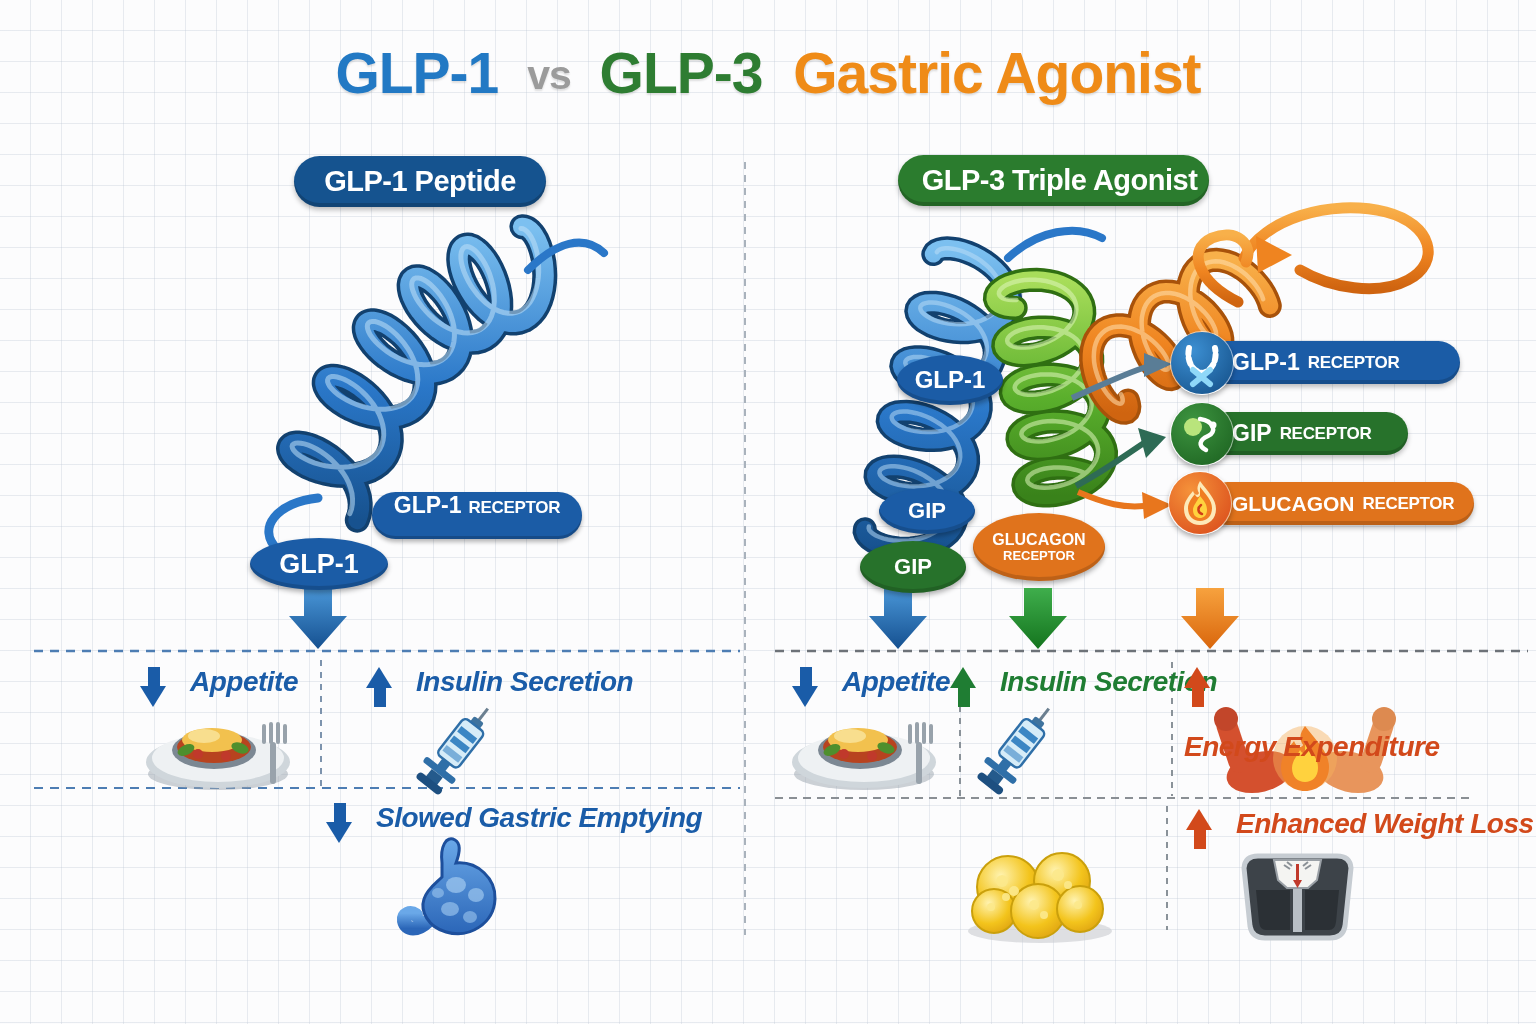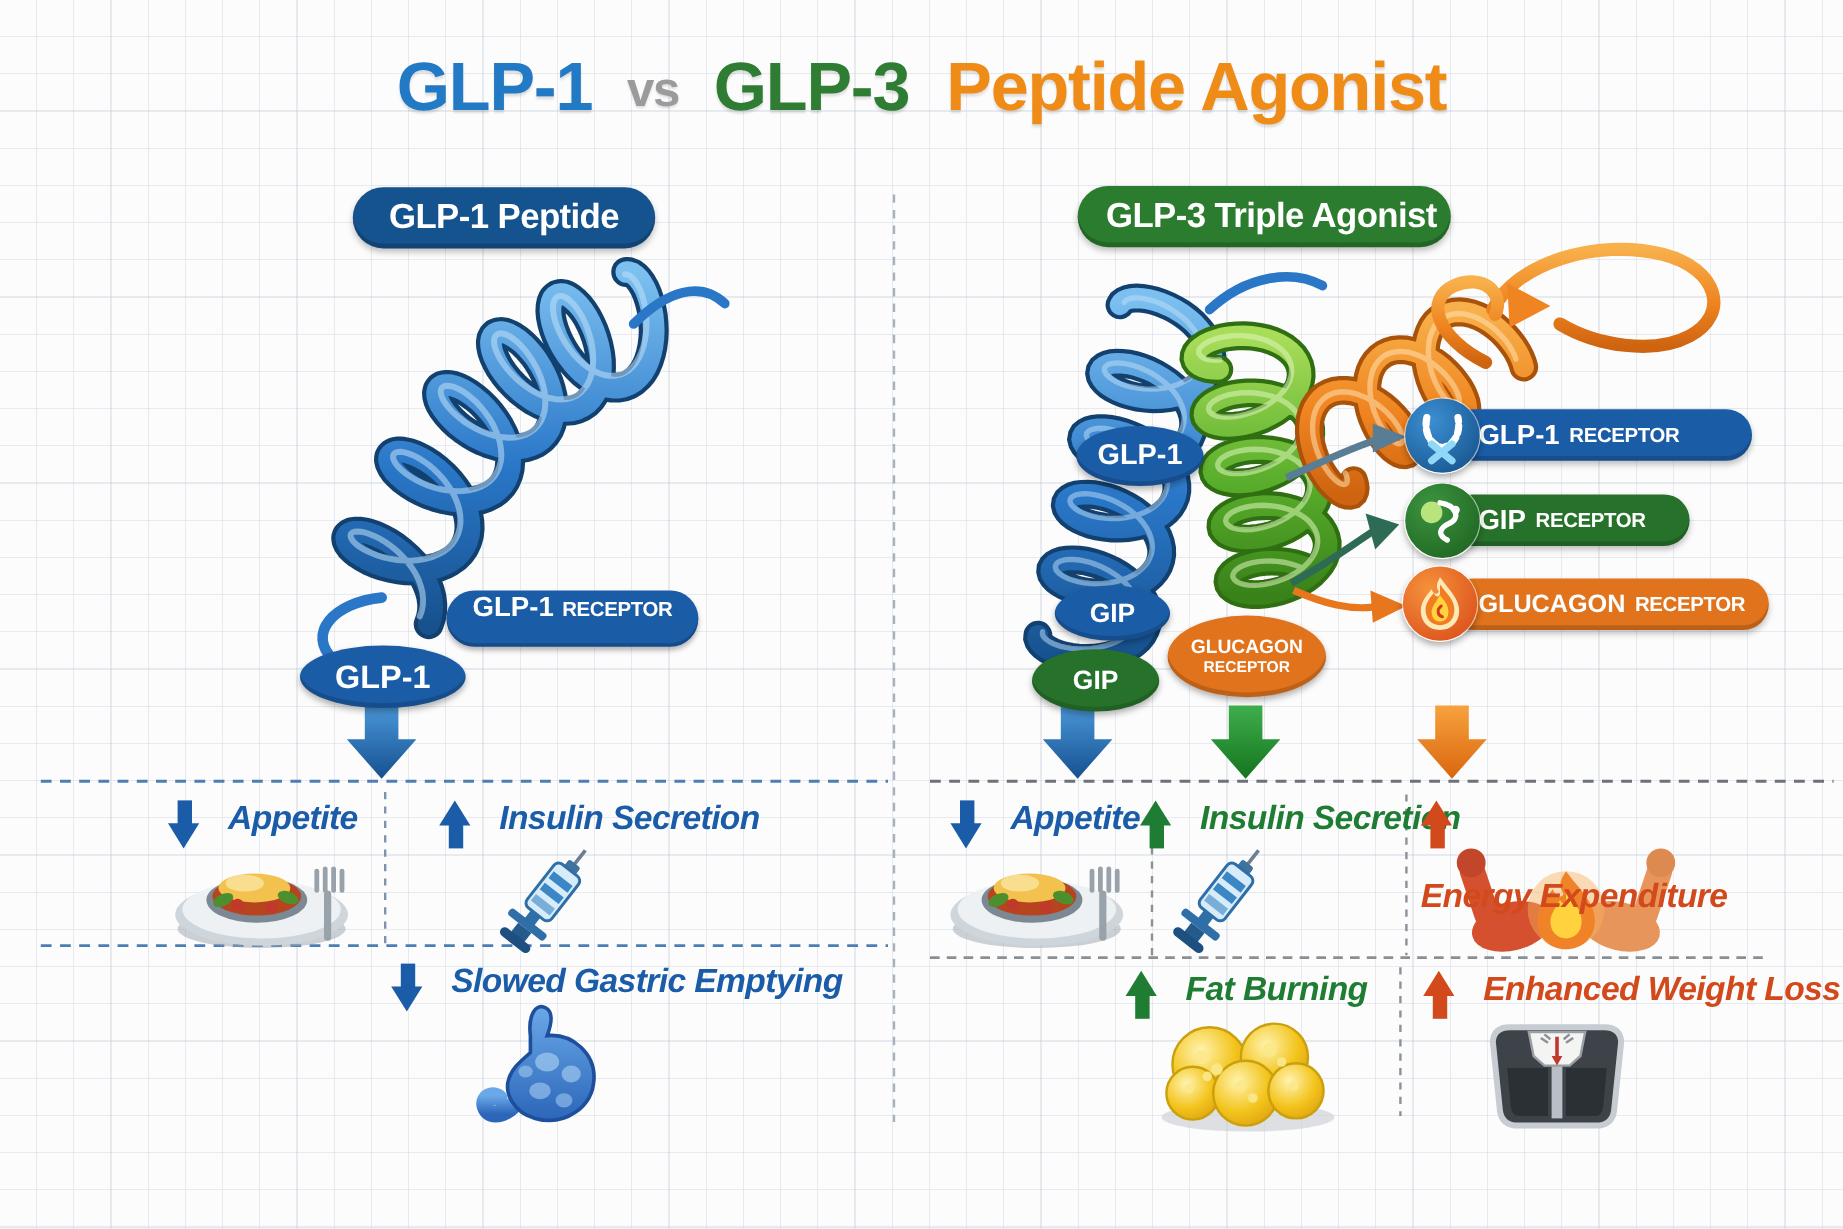--- a/index.html
+++ b/index.html
@@ -314,21 +314,21 @@
         <line x1="47" y1="10" x2="52" y2="14"></line>
           <line x1="68" y1="10" x2="63" y2="14"></line>
       </g>
     </g>
   </svg>
 
   <div class="abs title">
     <span class="t-blue">GLP-1</span>
     <span class="t-vs">vs</span>
     <span class="t-green">GLP-3</span>
-    <span class="t-orange">Peptide Agonist</span>
+    <span class="t-orange">Gastric Agonist</span>
   </div>
 
   <div class="abs hpill blue">GLP-1 Peptide</div>
   <div class="abs hpill green">GLP-3 Triple Agonist</div>
 
   <div class="abs spill bg-blue" style="left:372px;top:492px;width:210px;height:47px;">
     <span class="strong">GLP-1</span>
     <span class="rest">RECEPTOR</span>
   </div>
   <div class="abs oval bg-blue" style="left:250px;top:538px;width:138px;height:52px;font-size:27px;">GLP-1</div>
@@ -417,27 +417,20 @@
       </span>
     <span>Insulin Secretion</span>
   </div>
   <div class="abs effect fx-orange" style="left:1184px;top:666px;flex-direction:column;">
     <span class="barrow up">
         <span class="shaft"></span>
         <span class="head"></span>
       </span>
     <span>Energy Expenditure</span>
   </div>
-  <div class="abs effect fx-green" style="left:938px;top:808px;">
-    <span class="barrow up">
-        <span class="shaft"></span>
-        <span class="head"></span>
-      </span>
-    <span>Fat Burning</span>
-  </div>
   <div class="abs effect fx-orange" style="left:1186px;top:808px;">
     <span class="barrow up">
         <span class="shaft"></span>
         <span class="head"></span>
       </span>
     <span>Enhanced Weight Loss</span>
   </div>
 
 </div>
 

